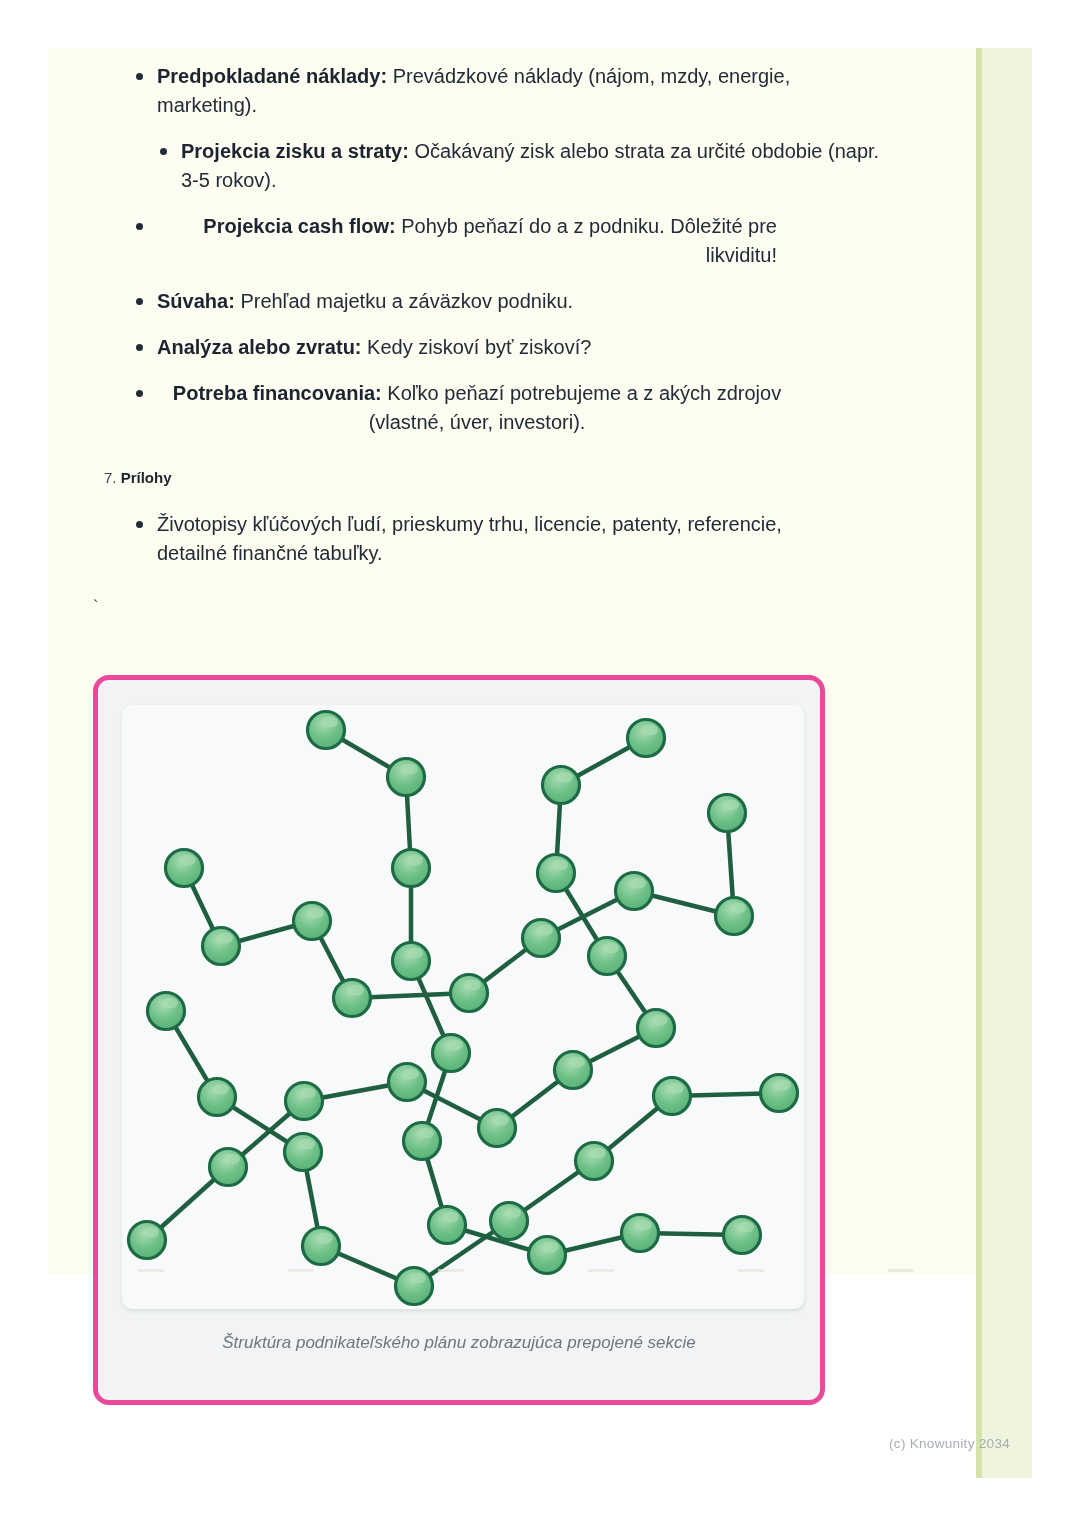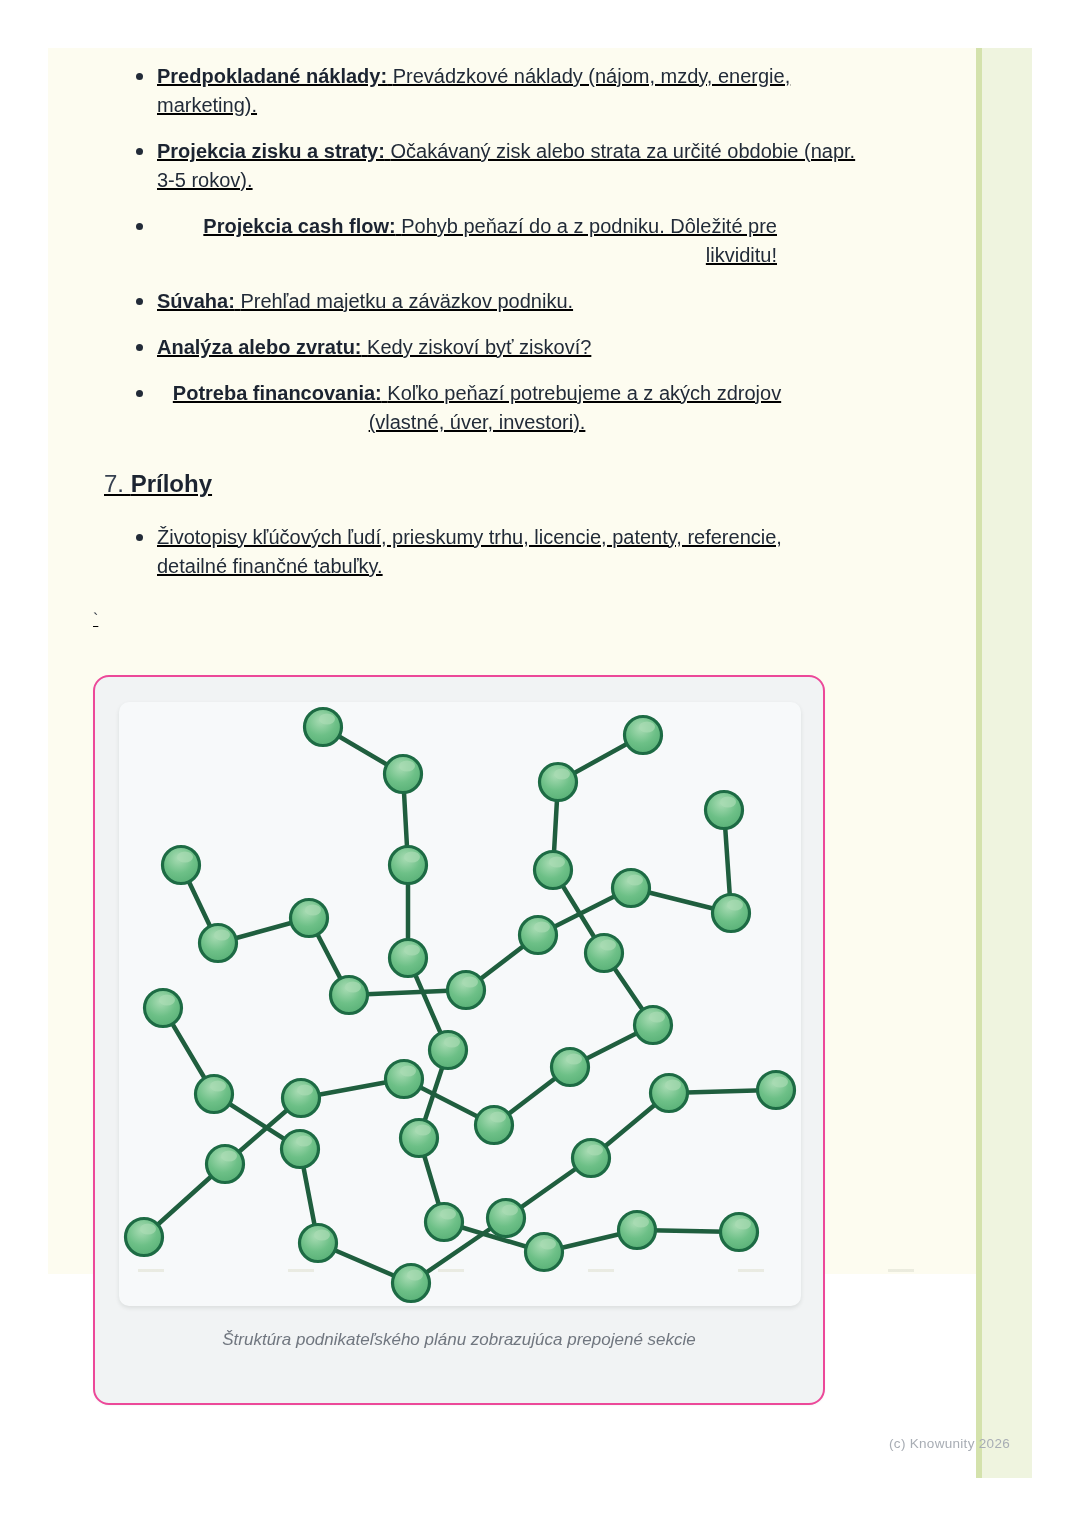--- a/index.html
+++ b/index.html
@@ -3,21 +3,20 @@
 <meta charset="utf-8">
 <style>
   html,body{margin:0;padding:0;}
   body{
     width:1080px;height:1528px;position:relative;background:#ffffff;
     font-family:"Liberation Sans","DejaVu Sans",sans-serif;overflow:hidden;
   }
   .sheet{
     position:absolute;left:48px;top:48px;width:928px;height:1226px;
     background:#fdfcf0;
-    text-decoration:underline;
   }
   .sheet::after{
     content:"";position:absolute;left:90px;right:-10px;bottom:2px;height:3px;
     background:repeating-linear-gradient(90deg,#e2e3d5 0 26px,transparent 26px 150px);
     opacity:.65;
   }
   .green-edge{
     position:absolute;left:976px;top:48px;width:56px;height:1430px;
     background:#eff4df;border-left:6px solid #d4e2ac;box-sizing:border-box;
   }
@@ -29,33 +28,33 @@
   .blist{list-style:none;margin:0;padding:14px 0 0 109px;}
   .blist li{
     position:relative;font-size:20px;line-height:1.45;color:#222b38;
     margin-bottom:17px;
   }
   .blist li::before{
     content:"";position:absolute;left:-21px;top:11px;width:7px;height:7px;
     border-radius:50%;background:#222b38;
   }
   .blist li:nth-child(1){max-width:640px;}
-  .blist li:nth-child(2){max-width:700px;}
+  .blist li:nth-child(2){max-width:700px;margin-left:24px;}
   .blist li:nth-child(3){max-width:620px;text-align:right;}
   .blist li:nth-child(6){max-width:640px;text-align:center;}
   .b{font-weight:700;color:#1c2431;}
-  .numbered{margin:30px 0 0 56px;font-size:24px;line-height:1.45;color:#222b38;}
+  .numbered{margin:30px 0 0 56px;font-size:15px;line-height:1.45;color:#222b38;}
   .numbered .num{font-weight:400;color:#374151;}
   .sublist{padding-top:21px;}
   .sublist li{max-width:700px;margin-bottom:0;}
   .stray{margin:30px 0 0 45px;font-size:16px;color:#3a414c;height:20px;}
   
   .figure-card{
     position:absolute;left:45px;top:627px;width:732px;height:730px;
-    background:#f1f3f4;border:2px solid #ec4899;border-radius:16px;
+    background:#f1f3f4;border:5px solid #ec4899;border-radius:16px;
     box-sizing:border-box;box-shadow:0 1px 2px rgba(40,50,40,.04);
   }
   .figure-panel{
     position:absolute;left:24px;top:25px;width:682px;height:604px;
     background:#f7f9fa;border-radius:10px;overflow:hidden;
     box-shadow:0 2px 4px rgba(20,35,25,.10);
   }
   .caption{
     position:absolute;top:653px;left:0;width:100%;text-align:center;
     font-style:italic;font-size:17px;color:#70767f;
@@ -214,13 +213,13 @@
             <ellipse cx="624" cy="522" rx="8" ry="5.5" fill="#a9dcb4" opacity="0.7"></ellipse>
           </g>
       </svg>
     </div>
     <div class="caption">Štruktúra podnikateľského plánu zobrazujúca prepojené sekcie</div>
   </div>
 
 </div>
 
 <div class="green-edge" style="background: rgb(239, 244, 223); border-left-color: rgb(212, 226, 172);"></div>
-<div class="footer">(c) Knowunity 2026</div>
+<div class="footer">(c) Knowunity 2034</div>
 
 </body></html>

